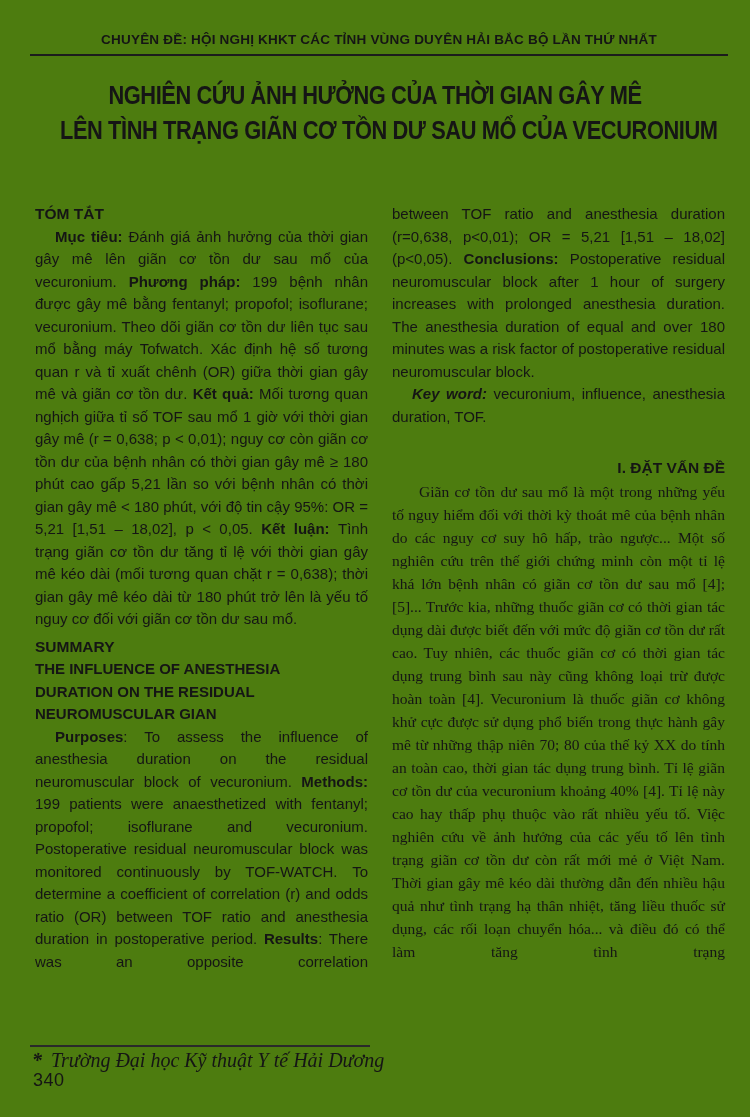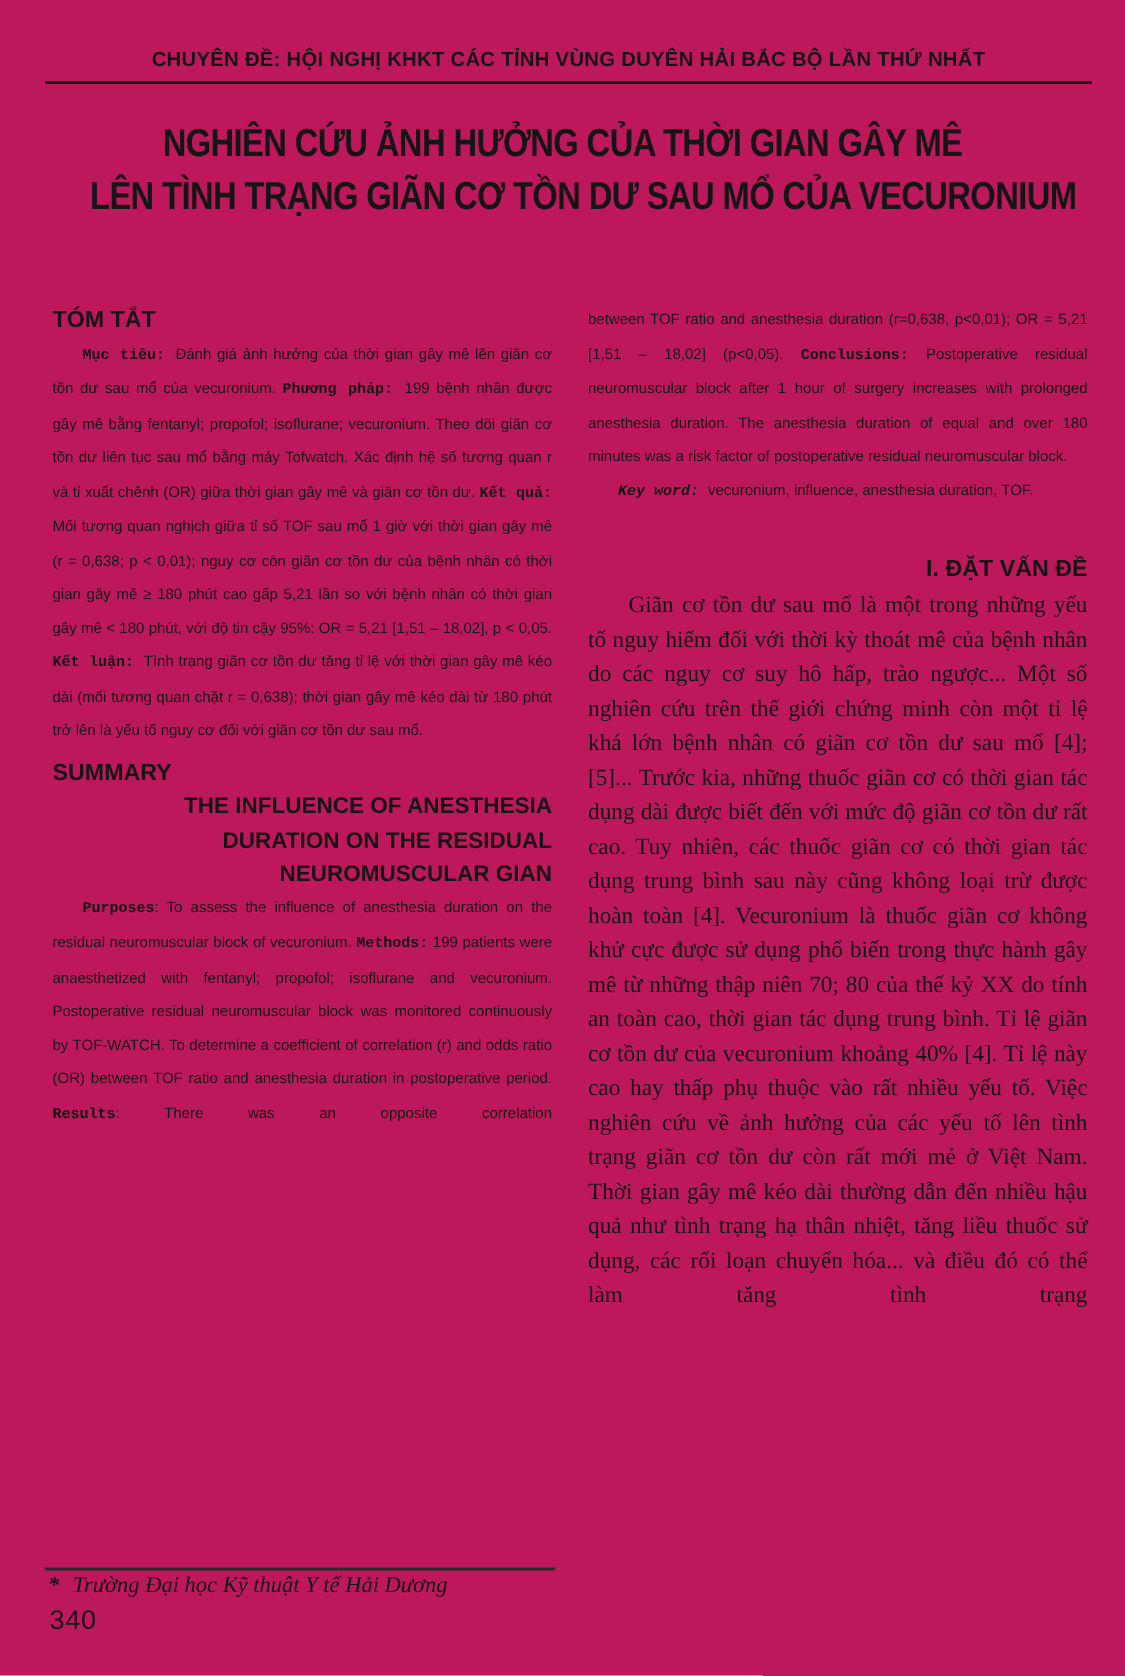--- a/index.html
+++ b/index.html
@@ -1,21 +1,21 @@
 <!DOCTYPE html>
 <html><head>
 <meta charset="utf-8">
 <style>
   html,body { margin:0; padding:0; background:#e9e9e9; }
   .page {
     position: relative;
     width: 750px;
     height: 1117px;
     margin: 0 auto;
-    background: #be185d;
+    background: #4d7c0f;
     color: #151515;
     font-family: "Liberation Sans", sans-serif;
     overflow: hidden;
   }
   
   .journal-header {
     position: absolute;
     top: 32px; left: 30px; right: 22px;
     text-align: center;
     font-size: 13.5px;
@@ -48,57 +48,57 @@
   }
   
   .columns {
     position: absolute;
     top: 203px; left: 35px;
     width: 690px;
     display: flex;
     gap: 24px;
   }
   .col { width: 333px; }
-  .sans  { font-family: "Liberation Sans", sans-serif; font-size: 10px;  line-height: 22.5px; }
+  .sans  { font-family: "Liberation Sans", sans-serif; font-size: 15px;  line-height: 22.5px; }
   .serif { font-family: "Liberation Serif", serif;     font-size: 15.5px; line-height: 23px; }
   .just  { text-align: justify; }
   .jlast { text-align-last: justify; }
   .indent  { text-indent: 20px; }
   .indent2 { text-indent: 27px; }
   p { margin: 0; }
   .h-sans {
     margin: 0;
     font-family: "Liberation Sans", sans-serif;
     font-size: 15.5px;
     font-weight: bold;
     line-height: 22.5px;
   }
   .summary-gap { margin-top: 5px; }
   .intro-gap   { margin-top: 29px; text-align: right; }
   .sum-title {
-    text-align: right;
+    text-align: left;
     font-weight: bold;
     font-size: 15px;
     line-height: 22.5px;
   }
-  .b { font-weight: bold; font-family: Liberation Mono, monospace; }
+  .b { font-weight: bold; }
   .i { font-style: italic; }
   
   .footnote-rule {
     position: absolute;
     top: 1045px; left: 30px;
     width: 340px;
     border-top: 2px solid #2a2a2a;
   }
   .footnote {
     position: absolute;
     top: 1049px; left: 32px;
     font-family: "Liberation Serif", serif;
     font-style: italic;
-    font-size: 15px;
+    font-size: 20px;
   }
   .fn-marker { font-weight: bold; font-style: italic; padding-right: 9px; }
   .page-number {
     position: absolute;
     top: 1070px; left: 33px;
     font-size: 18px;
     letter-spacing: 0.5px;
   }
 </style>
 </head>

